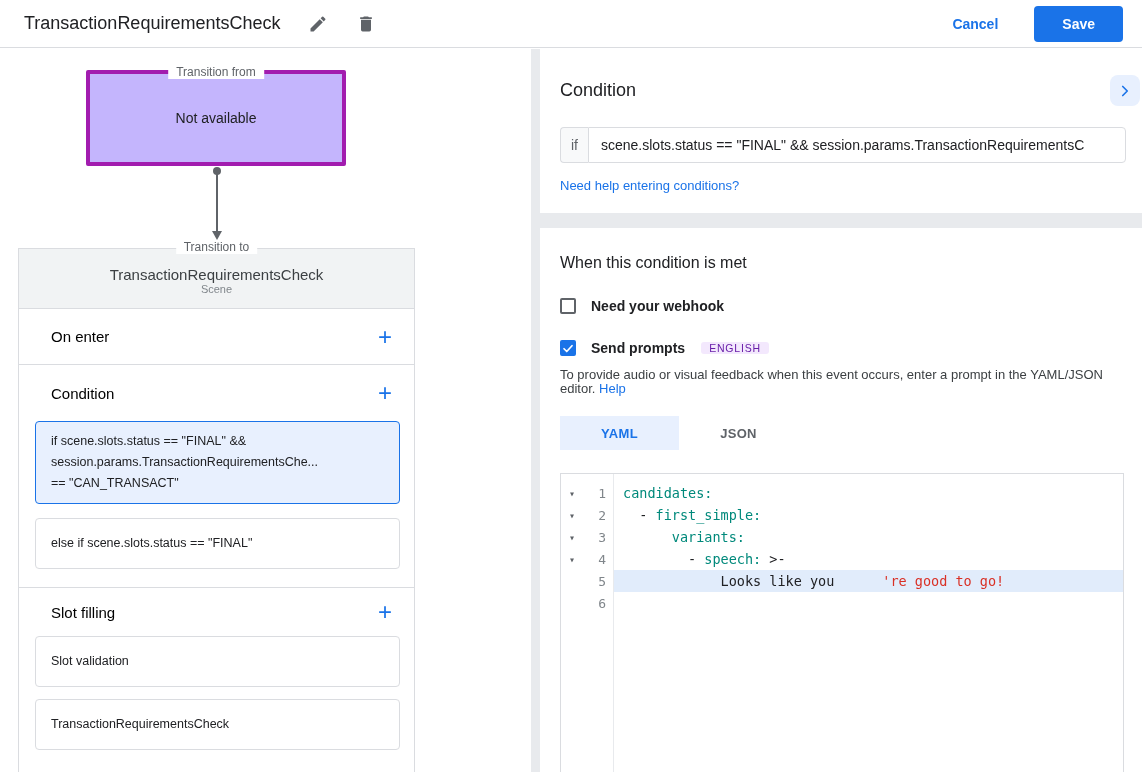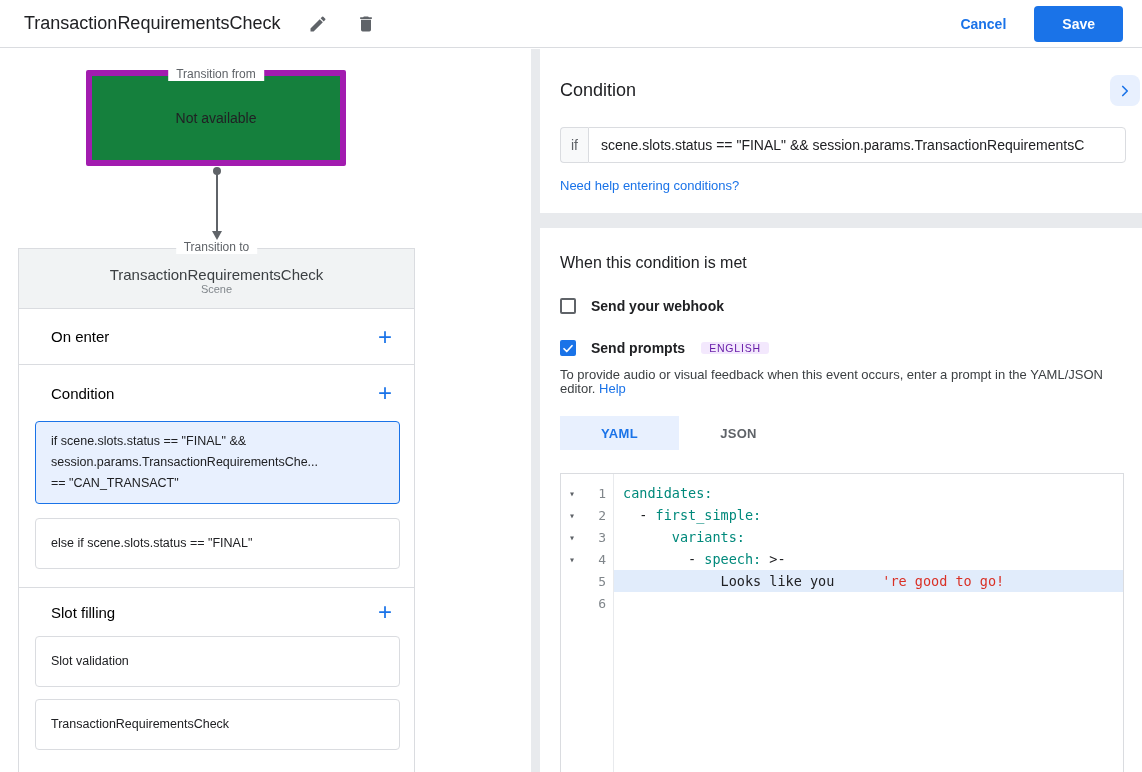--- a/index.html
+++ b/index.html
@@ -12,31 +12,31 @@
 
   
   #topbar {
     position:absolute; left:0; top:0; width:100%; height:48px; background:#fff;
     border-bottom:1px solid #dadce0; display:flex; align-items:center;
     padding:0 19px 0 24px; z-index:5;
   }
   .topbar-title { font-size:18px; color:#202124; }
   .icon-btn { margin-left:28px; width:20px; height:20px; color:#5f6368; cursor:pointer; }
   .tb-spacer { flex:1; }
-  .cancel-btn { color:#1a73e8; font-size:14px; font-weight:bold; margin-right:28px; cursor:pointer; }
+  .cancel-btn { color:#1a73e8; font-size:14px; font-weight:bold; margin-right:36px; cursor:pointer; }
   .save-btn {
     background:#1a73e8; color:#fff; font-size:14px; font-weight:bold; border:none;
     border-radius:4px; height:36px; padding:0 28px; cursor:pointer;
     font-family:"Liberation Sans", sans-serif;
   }
 
   
   #left-panel { position:absolute; left:0; top:49px; width:531px; bottom:0; background:#fff; overflow:hidden; }
 
-  .tbox { position:absolute; left:86px; top:21px; width:260px; height:96px; border:6px solid #a21caf; border-radius:2px; background:#15803d; }
+  .tbox { position:absolute; left:86px; top:21px; width:260px; height:96px; border:4px solid #a21caf; border-radius:2px; background:#c4b5fd; }
   .legend-label {
     position:absolute; top:-9px; left:50%; transform:translateX(-50%);
     background:#fff; padding:0 8px; font-size:12px; color:#5f6368; white-space:nowrap;
   }
   .tbox-value { display:flex; height:100%; align-items:center; justify-content:center; font-size:14px; color:#202124; }
 
   .arrow { position:absolute; left:212px; top:118px; width:10px; height:76px; }
   .arrow-dot { position:absolute; left:1px; top:0; width:8px; height:8px; border-radius:50%; background:#5f6368; }
   .arrow-line { position:absolute; left:4px; top:4px; width:2px; height:61px; background:#5f6368; }
   .arrow-head { position:absolute; left:0; top:64px; width:0; height:0; border-left:5px solid transparent; border-right:5px solid transparent; border-top:9px solid #5f6368; }
@@ -210,21 +210,21 @@
     <span class="help-link">Need help entering conditions?</span>
   </div>
 
   <div class="card2">
     <div class="when-title">When this condition is met</div>
 
     <div class="check-row">
       <div class="checkbox">
         
       </div>
-      <span class="check-label">Send your webhook</span>
+      <span class="check-label">Need your webhook</span>
     </div>
 
     <div class="check-row second">
       <div class="checkbox checked">
         <svg viewBox="0 0 24 24" width="13" height="13" fill="none" stroke="#ffffff" stroke-width="3.4" stroke-linecap="round" stroke-linejoin="round">
             <polyline points="4 12.5 9.5 18 20 6.5"></polyline>
           </svg>
       </div>
       <span class="check-label">Send prompts</span>
       <span class="badge">ENGLISH</span>

